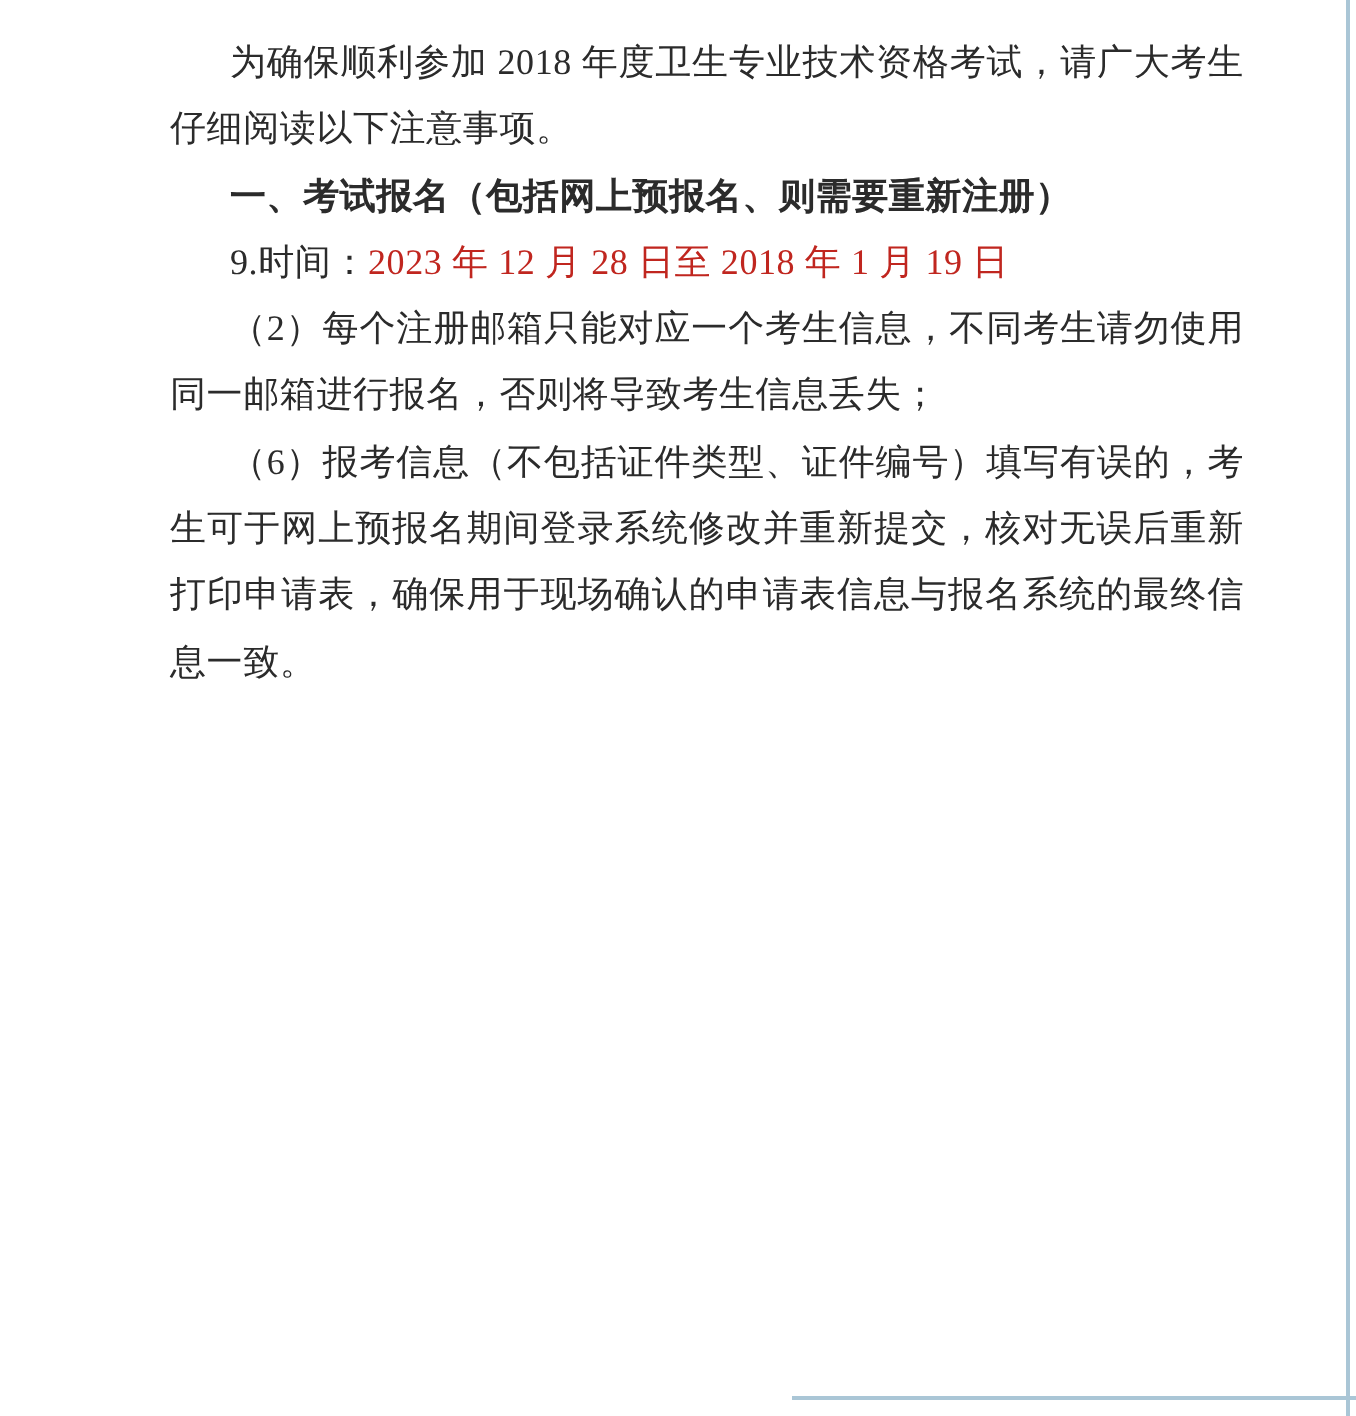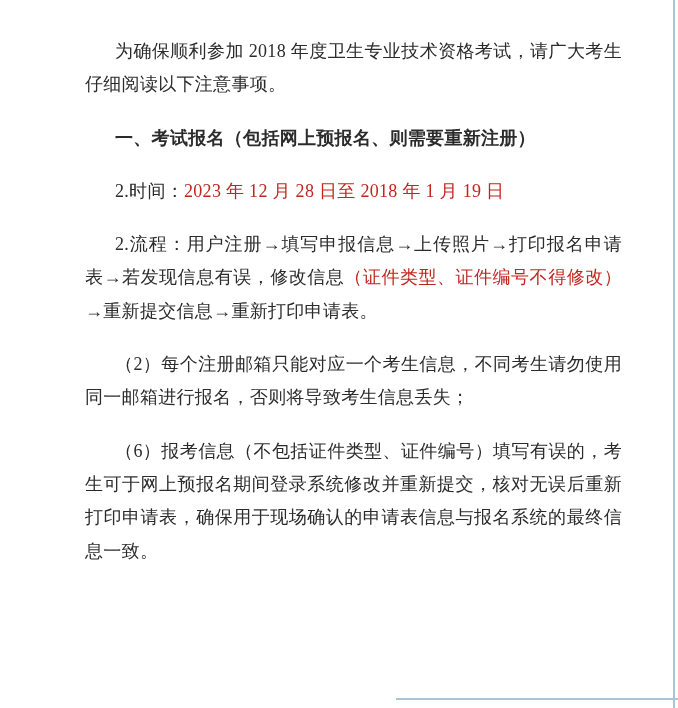--- a/index.html
+++ b/index.html
@@ -30,21 +30,21 @@
   .content p {
     margin: 0;
     padding: 0;
     font-size: 18px;
     line-height: 33.3px;
     color: var(--ink);
     text-align: justify;
     text-justify: inter-ideograph;
     letter-spacing: 0.3px;
   }
-  .content p.indent { text-indent: 30px; margin-top: 20px; }
+  .content p.indent { text-indent: 30px; }
   .content p.heading { font-weight: bold; }
   .red { color: var(--red); }
   .ink { color: inherit; }
   .border-right {
     position: absolute;
     top: 0;
     right: 3px;
     width: 2px;
     height: 708px;
     background: var(--border-blue);
@@ -58,20 +58,19 @@
     background: var(--border-blue);
   }
 </style>
 </head>
 <body>
 
 <div class="page">
   <div class="content">
       <p class="indent"><span class="ink">为确保顺利参加 2018 年度卫生专业技术资格考试，请广大考生仔细阅读以下注意事项。</span></p>
       <p class="heading indent"><span class="ink">一、考试报名（包括网上预报名、则需要重新注册）</span></p>
-      <p class="indent"><span class="ink">2.时间：</span><span class="red">2023 年 12 月 28 日至 2018 年 1 月 19 日</span></p>
-      <p class="indent"><span class="ink">2.流程：用户注册→填写申报信息→上传照片→打印报名申请表→若发现信息有误，修改信息</span><span class="red">（证件类型、证件编号不得修改）</span><span class="ink">→重新提交信息→重新打印申请表。</span></p>
+      <p class="indent"><span class="ink">9.时间：</span><span class="red">2023 年 12 月 28 日至 2018 年 1 月 19 日</span></p>
       <p class="indent"><span class="ink">（2）每个注册邮箱只能对应一个考生信息，不同考生请勿使用同一邮箱进行报名，否则将导致考生信息丢失；</span></p>
       <p class="indent"><span class="ink">（6）报考信息（不包括证件类型、证件编号）填写有误的，考生可于网上预报名期间登录系统修改并重新提交，核对无误后重新打印申请表，确保用于现场确认的申请表信息与报名系统的最终信息一致。</span></p>
     </div>
   <div class="border-right"></div>
   <div class="border-bottom"></div>
 </div>
 
 </body></html>

